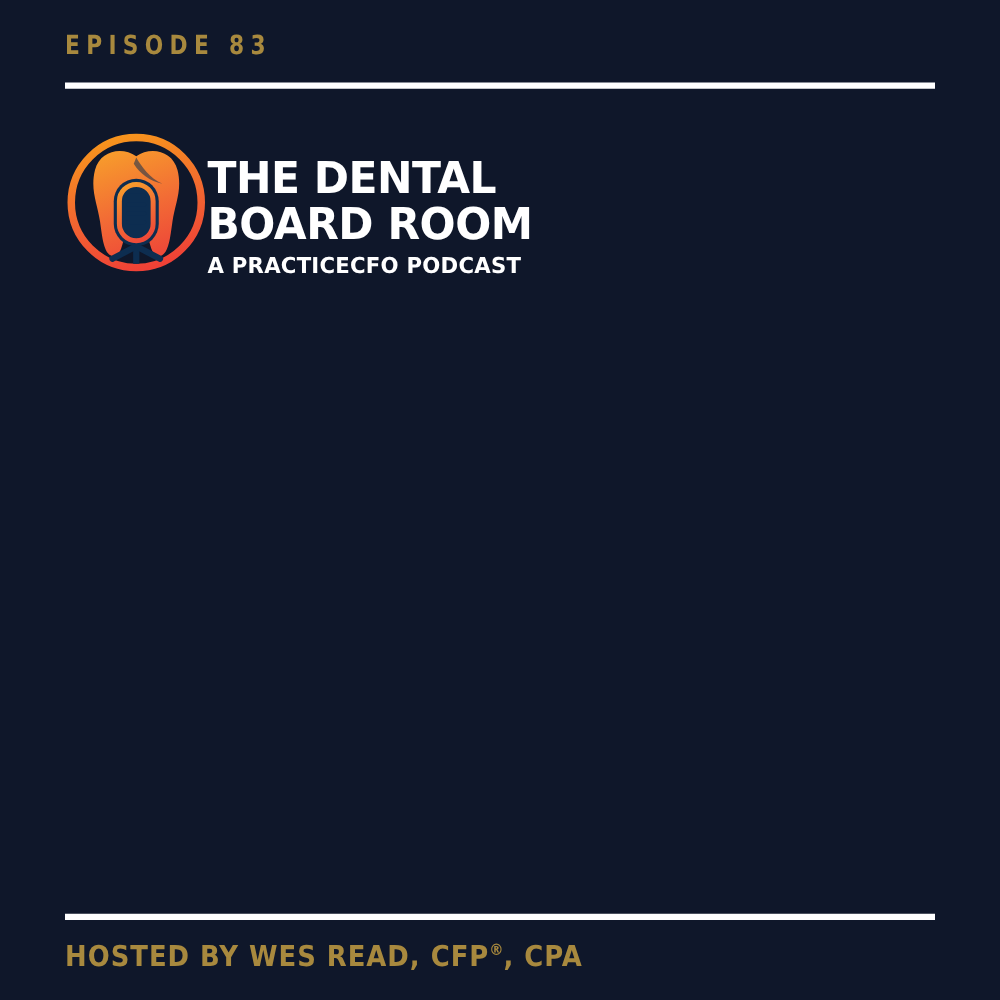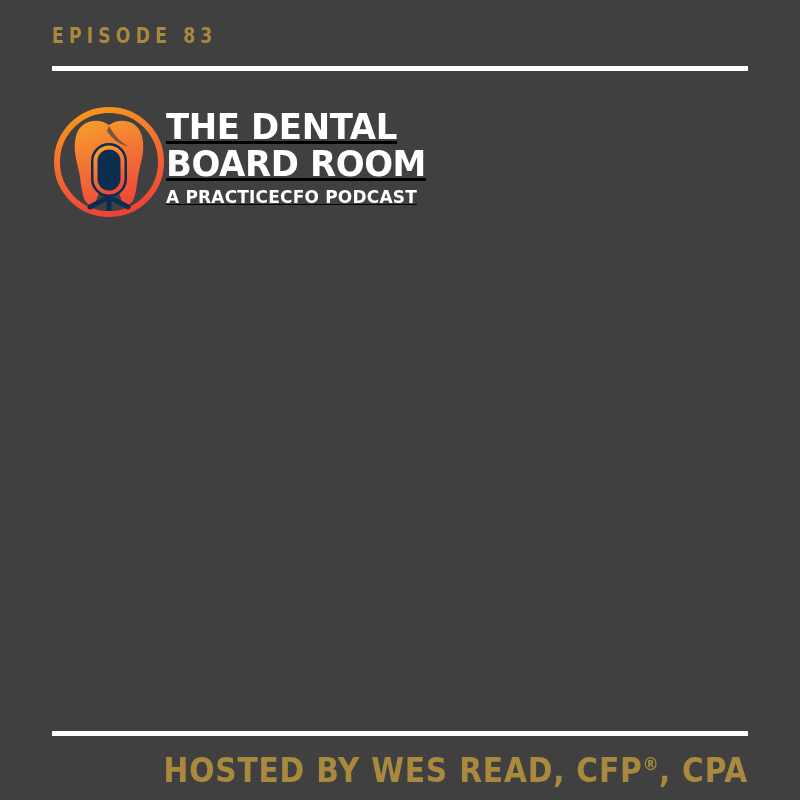--- a/index.html
+++ b/index.html
@@ -10,21 +10,21 @@
     width: 800px;
     height: 800px;
     overflow: hidden;
     font-family: "Liberation Sans", sans-serif;
   }
 
   #cover {
     position: relative;
     width: 800px;
     height: 800px;
-    background: #404040;
+    background: #0f172a;
     overflow: hidden;
   }
 
   
   .episode-label {
     position: absolute;
     left: 52px;
     top: 26px;
     color: #a8893e;
     font-family: "DejaVu Sans Condensed", "Liberation Sans Narrow", "Liberation Sans", sans-serif;
@@ -59,23 +59,22 @@
   .logo-mark {
     position: absolute;
     left: 0;
     top: 0;
     width: 118px;
     height: 118px;
   }
   .logo-text {
     position: absolute;
     left: 116px;
-    top: 6px;
+    top: 22px;
     width: 300px;
-    text-decoration: underline;
   }
   .logo-line {
     color: #ffffff;
     font-family: "DejaVu Sans", "Liberation Sans", sans-serif;
     font-weight: bold;
     font-size: 35px;
     line-height: 37px;
     letter-spacing: -0.4px;
     white-space: nowrap;
     transform: scaleX(0.97);
@@ -112,25 +111,24 @@
     transform: scaleX(0.95);
     transform-origin: left center;
   }
 
   
   .footer-credit {
     position: absolute;
     left: 52px;
     top: 753px;
     width: 696px;
-    text-align: right;
     color: #a8893e;
     font-family: "DejaVu Sans Condensed", "Liberation Sans Narrow", "Liberation Sans", sans-serif;
     font-weight: bold;
-    font-size: 33px;
+    font-size: 23px;
     line-height: 1.1;
     letter-spacing: 0.8px;
     white-space: nowrap;
   }
   .footer-credit sup {
     font-size: 0.55em;
     vertical-align: super;
     letter-spacing: 0;
   }
 </style>

